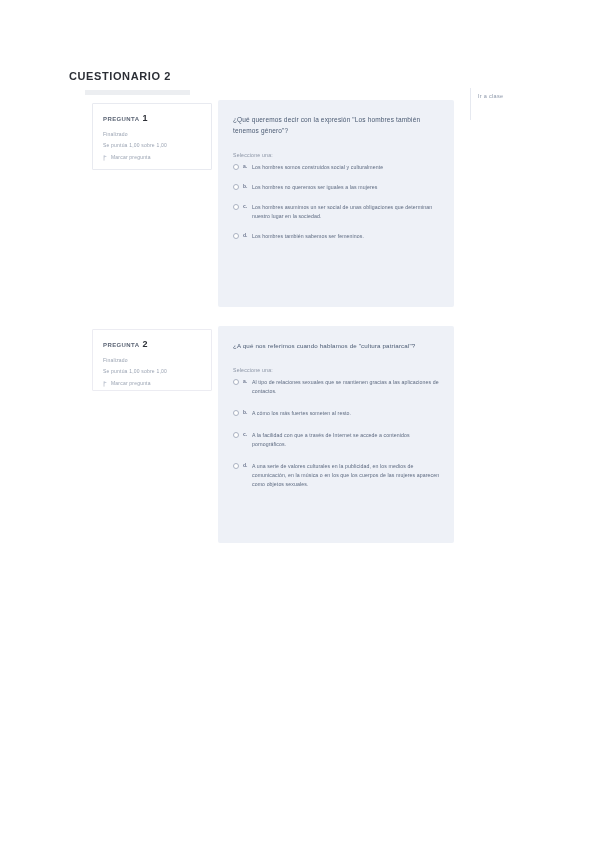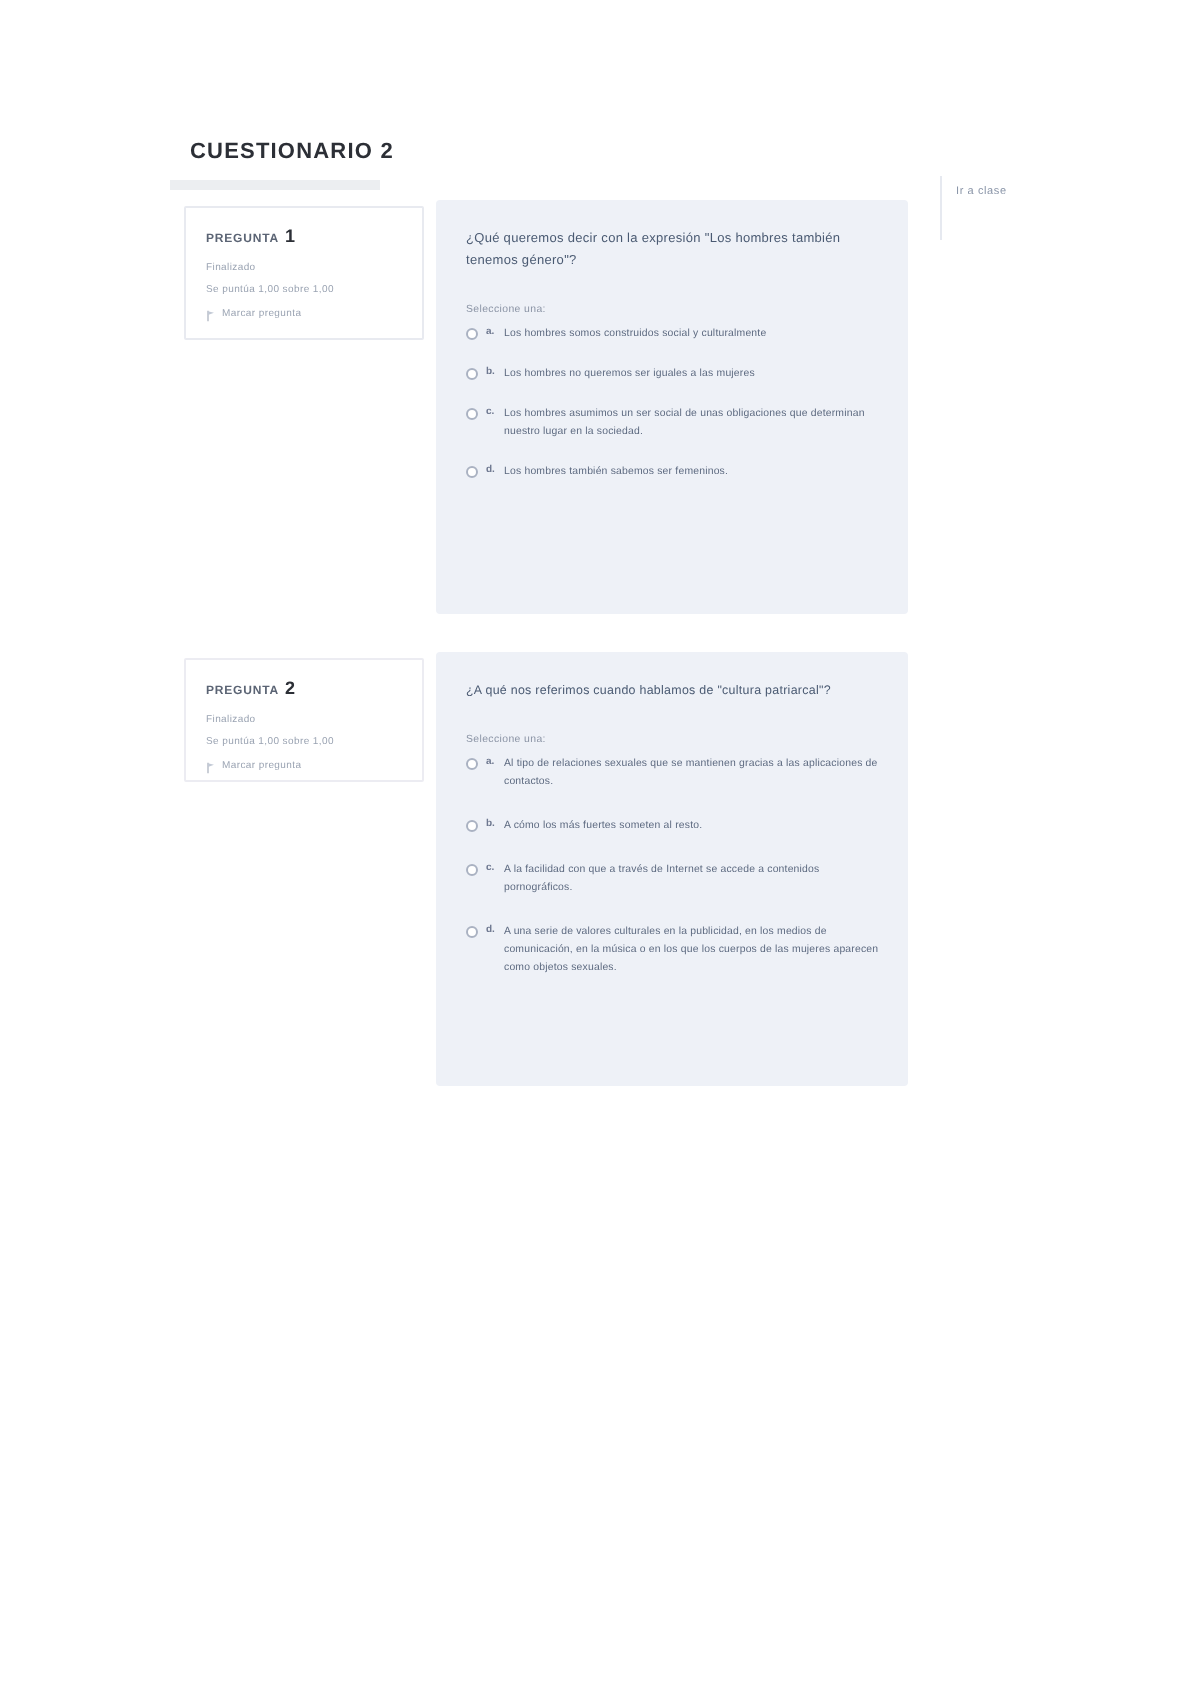--- a/index.html
+++ b/index.html
@@ -5,21 +5,21 @@
   html,body{margin:0;padding:0;}
   body{
     width:599px;height:848px;background:#ffffff;
     font-family:"Liberation Sans","DejaVu Sans",sans-serif;
     color:#3c4a5e;overflow:hidden;position:relative;
   }
   .page{position:relative;width:599px;height:848px;}
 
   
   .quiz-title{
-    position:absolute;left:95px;top:70px;
+    position:absolute;left:69px;top:70px;
     font-size:11px;font-weight:bold;letter-spacing:.6px;
     color:#2c2f36;
   }
   .title-rule{
     position:absolute;left:85px;top:90px;width:105px;height:5px;
     background:#eceef1;
   }
 
   
   .top-nav{

